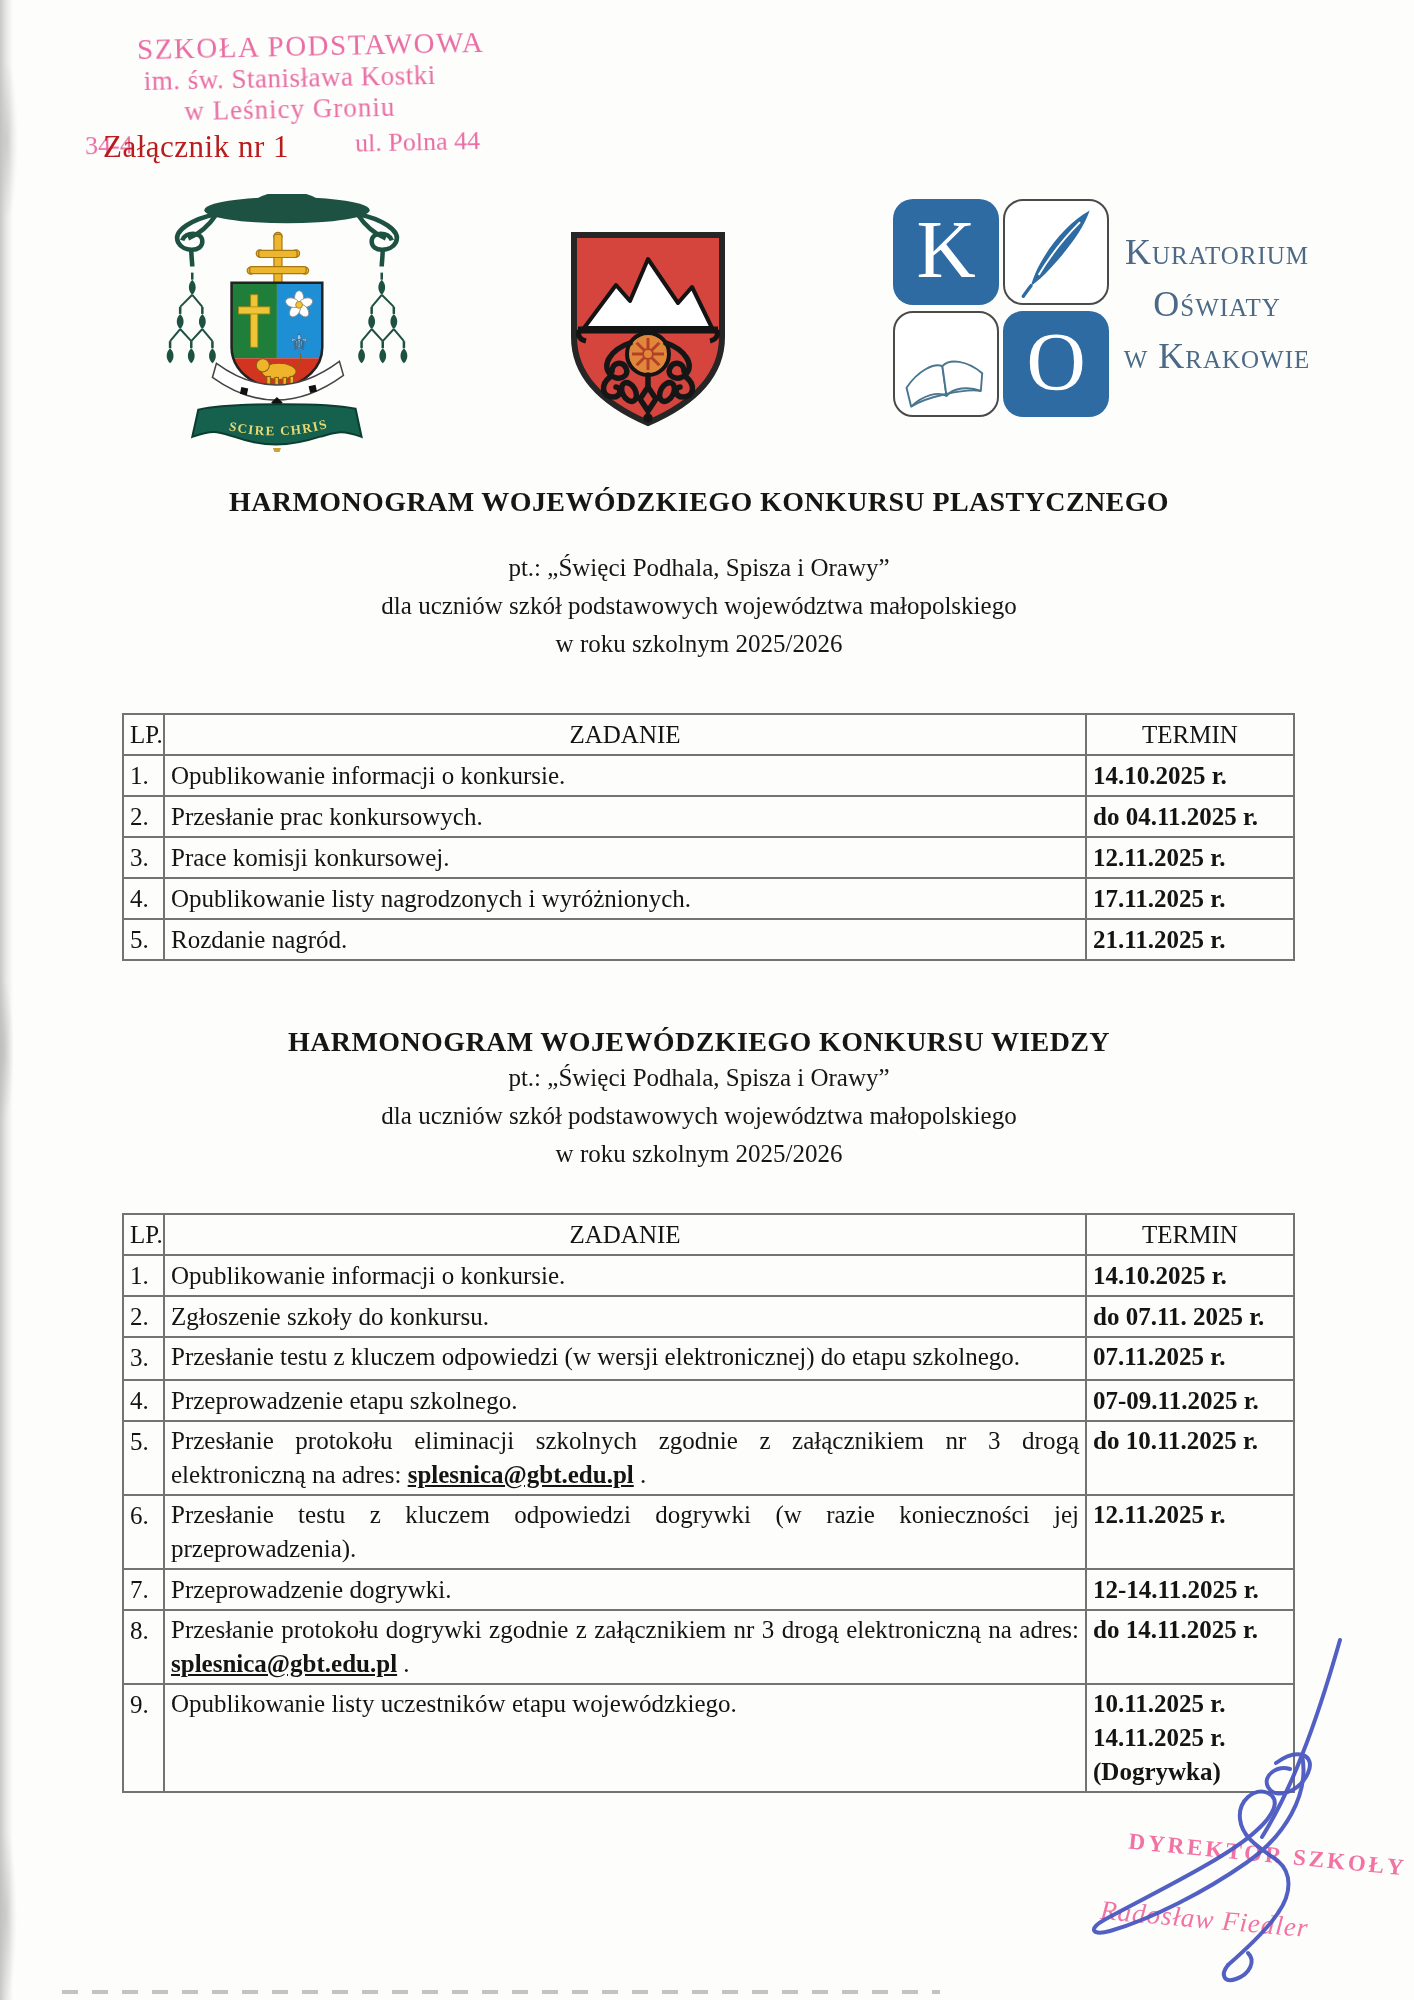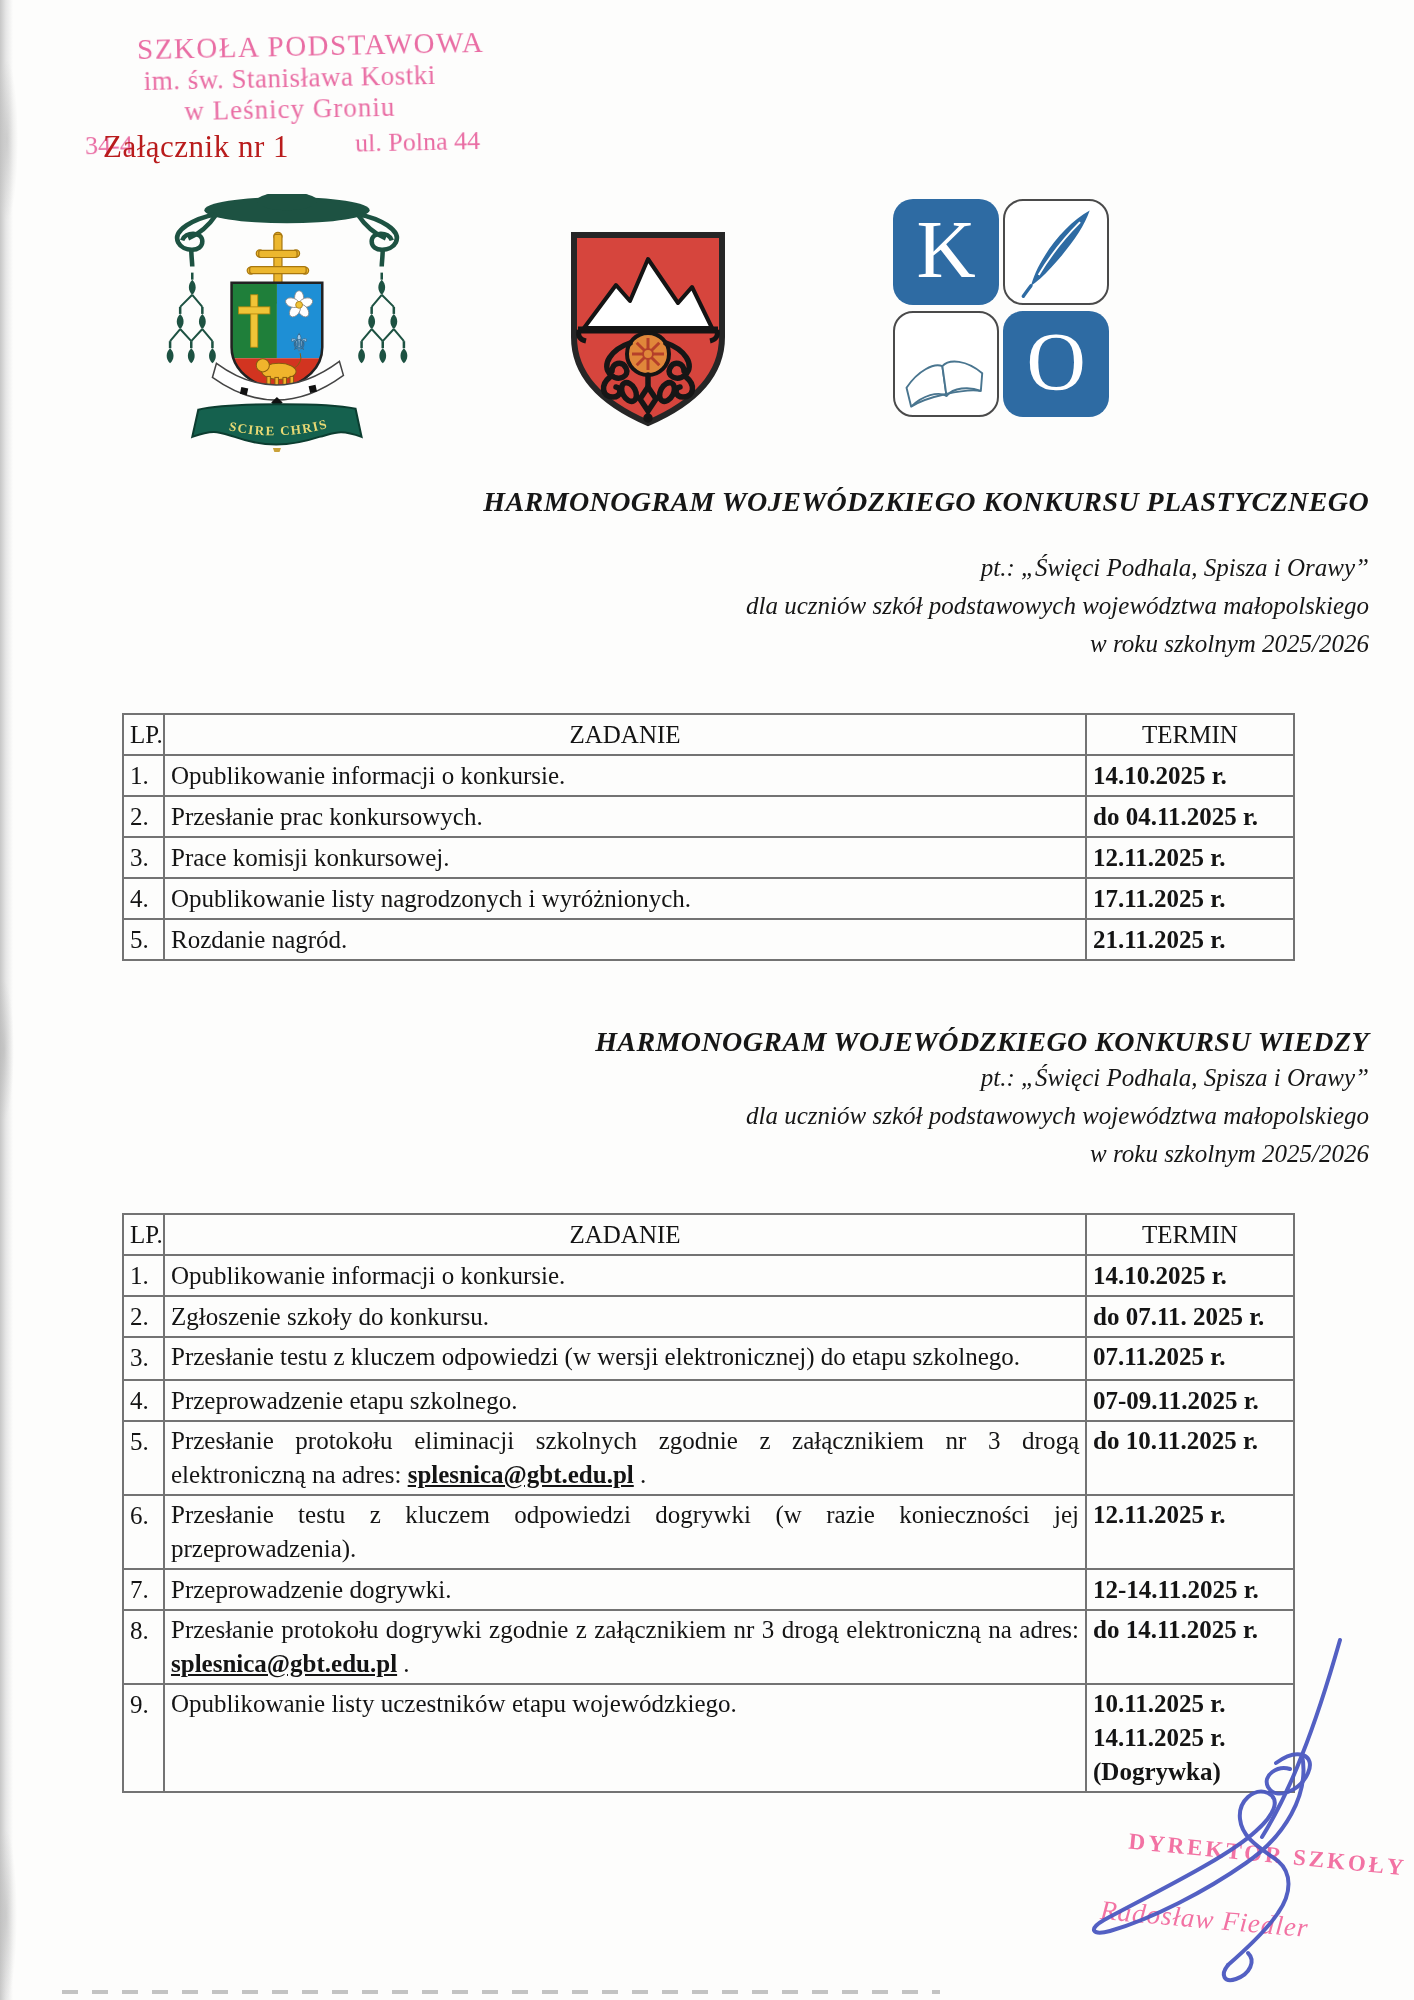--- a/index.html
+++ b/index.html
@@ -27,21 +27,21 @@
 
   
   .ko-sq{position:absolute;width:106px;height:106px;border-radius:20px;box-sizing:border-box;}
   .ko-blue{background:#2e6ba3;color:#fff;display:flex;align-items:center;justify-content:center;}
   .ko-white{background:#fff;border:2px solid #4a4a4a;}
   .ko-letter{font-family:"Liberation Serif",serif;font-size:82px;line-height:1;transform:translateY(-2px);}
   .ko-text{position:absolute;left:1112px;top:226px;width:210px;text-align:center;
     color:#4c6a86;font-variant:small-caps;font-size:36px;line-height:52px;letter-spacing:1px;white-space:nowrap;}
 
   
-  .ctext{position:absolute;left:69px;width:1300px;text-align:right;white-space:nowrap;font-style:italic;}
+  .ctext{position:absolute;left:49px;width:1300px;text-align:center;white-space:nowrap;}
   .h-title{font-size:28px;font-weight:bold;letter-spacing:.4px;}
   .h-sub{font-size:25px;}
 
   
   table.sched{position:absolute;left:122px;width:1173px;border-collapse:collapse;table-layout:fixed;
     font-size:25px;color:#141414;}
   table.sched th,table.sched td{border:2px solid #737373;padding:1px 6px;vertical-align:top;}
   table.sched th{font-weight:normal;text-align:center;height:37px;line-height:37px;}
   table.sched td{height:37px;line-height:37px;}
   td.lp{padding-left:5px;}
@@ -215,20 +215,25 @@
       <g transform="rotate(-8 53 75)" fill="#ffffff" stroke="#49758f" stroke-width="2" stroke-linejoin="round">
         <path d="M12,72 C26,56 44,50 52,55 L52,86 C44,80 28,82 14,92 Z"></path>
         <path d="M92,68 C78,52 60,48 52,55 L52,86 C60,79 76,79 88,86 Z"></path>
         <path d="M14,92 C32,84 72,81 88,86" fill="none"></path>
       </g>
     </svg>
   </div>
   <div class="ko-sq ko-blue" style="left:1003px;top:311px;">
     <span class="ko-letter">O</span>
   </div>
+  <div class="ko-text">
+    <div>Kuratorium</div>
+    <div>Oświaty</div>
+    <div>w Krakowie</div>
+  </div>
 
   <div class="ctext h-title" style="top:486px;">HARMONOGRAM WOJEWÓDZKIEGO KONKURSU PLASTYCZNEGO</div>
   <div class="ctext h-sub" style="top:554px;">pt.: „Święci Podhala, Spisza i Orawy”</div>
   <div class="ctext h-sub" style="top:592px;">dla uczniów szkół podstawowych województwa małopolskiego</div>
   <div class="ctext h-sub" style="top:630px;">w roku szkolnym 2025/2026</div>
 
   <table class="sched" style="top:713px;">
     <colgroup>
         <col style="width:41px">
         <col>

